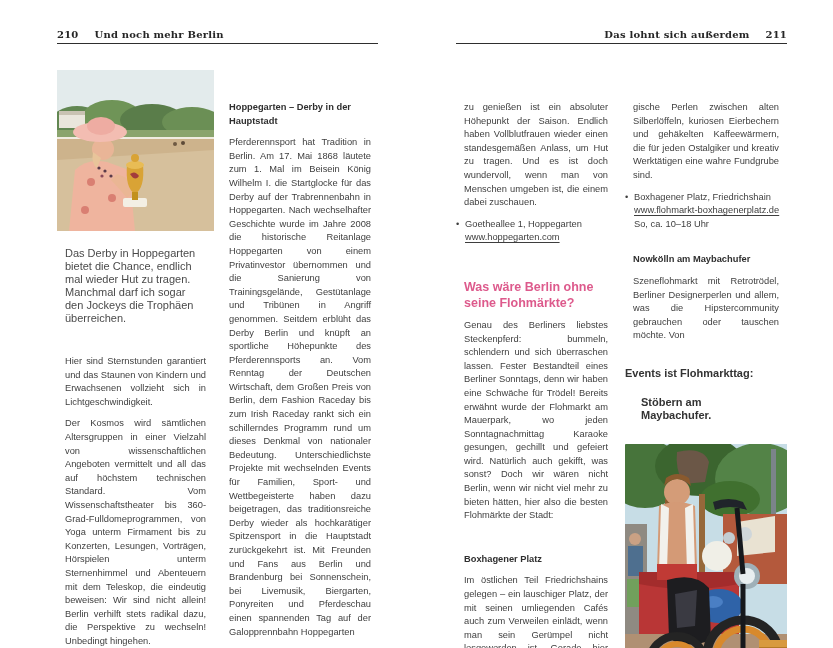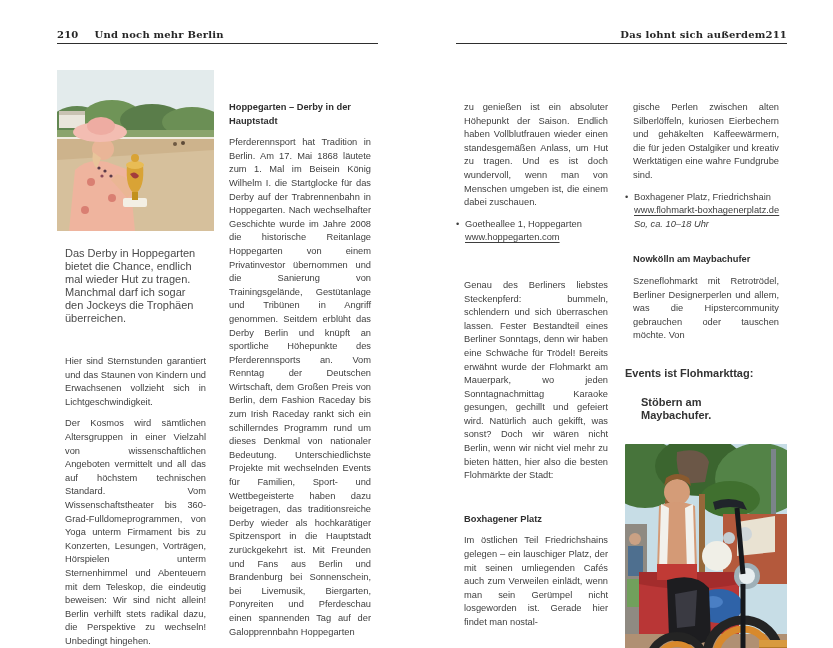--- a/index.html
+++ b/index.html
@@ -6,33 +6,33 @@
   #spread{position:relative;width:833px;height:648px;background:#ffffff;overflow:hidden;
           font-family:"Liberation Sans",sans-serif;color:#3e3e3e;border-radius:19px;}
   
   .runhead{position:absolute;top:24px;height:16px;border-bottom:1.5px solid #2e2e2e;
            font-family:"DejaVu Serif",serif;font-weight:bold;font-size:10px;color:#262626;
            display:flex;align-items:flex-end;padding-bottom:3px;letter-spacing:.2px;}
   .runhead .pn{font-weight:bold;}
   .runhead.left{left:57px;width:321px;}
   .runhead.right{left:456px;width:331px;justify-content:flex-end;}
   .runhead.left .pn{margin-right:16px;}
-  .runhead.right .pn{}
+  .runhead.right .pn{margin-left:16px;}
   
   .col{position:absolute;font-size:9.3px;line-height:13.6px;text-align:justify;}
   .col p{margin:8px;}
   .bodytext{hyphens:auto;-webkit-hyphens:auto;}
   .colhead{font-weight:bold;color:#2f2f2f;text-align:left;margin:0 0 1px 0;}
   .sectionhead{font-family:"Liberation Sans",sans-serif;font-weight:bold;font-size:12.5px;
                line-height:16px;color:#dd5a8c;text-align:left;margin:0 0 5px 0;}
   .addr{display:flex;text-align:left;margin-top:1px;}
   .addr .bullet{width:9px;flex:0 0 9px;}
   .linkline{margin-left:9px;text-decoration:underline;text-underline-offset:2px;text-align:left;
             color:#3e3e3e;display:block;}
-  .plainline{margin-left:9px;text-align:left;font-style:italic;}
+  .plainline{margin-left:9px;text-align:left;}
   .caption{font-size:11px;line-height:13px;color:#4a4a4a;text-align:left;}
   .caption.bold{font-weight:bold;color:#333;}
   .photo{display:block;}
   .gap26{height:26px;}  .gap14{height:14px;}
   .gap8{height:8px;}    .gap16{height:16px;}  .gap6{height:6px;}
 </style>
 </head>
 <body>
 
 <div id="spread">
@@ -105,20 +105,21 @@
   </div>
 
   <div class="col" style="left:456px;top:93px;width:160px;">
     <p class="bodytext">zu genießen ist ein absoluter Höhepunkt der Saison. Endlich haben Vollblutfrauen wieder einen standesgemäßen Anlass, um Hut zu tragen. Und es ist doch wundervoll, wenn man von Menschen umgeben ist, die einem dabei zuschauen.</p>
     <div class="addr">
       <span class="bullet">•</span>
       <span>Goetheallee 1, Hoppegarten</span>
     </div>
     <span class="linkline">www.hoppegarten.com</span>
     <div class="gap26"></div>
+    <p class="sectionhead">Was wäre Berlin ohne seine Flohmärkte?</p>
     <p class="bodytext">Genau des Berliners liebstes Steckenpferd: bummeln, schlendern und sich überraschen lassen. Fester Bestandteil eines Berliner Sonntags, denn wir haben eine Schwäche für Trödel! Bereits erwähnt wurde der Flohmarkt am Mauerpark, wo jeden Sonntagnachmittag Karaoke gesungen, gechillt und gefeiert wird. Natürlich auch gekifft, was sonst? Doch wir wären nicht Berlin, wenn wir nicht viel mehr zu bieten hätten, hier also die besten Flohmärkte der Stadt:</p>
     <div class="gap14"></div>
     <p class="colhead">Boxhagener Platz</p>
     <p class="bodytext">Im östlichen Teil Friedrichshains gelegen – ein lauschiger Platz, der mit seinen umliegenden Cafés auch zum Verweilen einlädt, wenn man sein Gerümpel nicht losgeworden ist. Gerade hier findet man nostal-</p>
   </div>
 
   <div class="col" style="left:625px;top:93px;width:162px;">
     <p class="bodytext">gische Perlen zwischen alten Silberlöffeln, kuriosen Eierbechern und gehäkelten Kaffeewärmern, die für jeden Ostalgiker und kreativ Werktätigen eine wahre Fundgrube sind.</p>
     <div class="addr">
       <span class="bullet">•</span>

